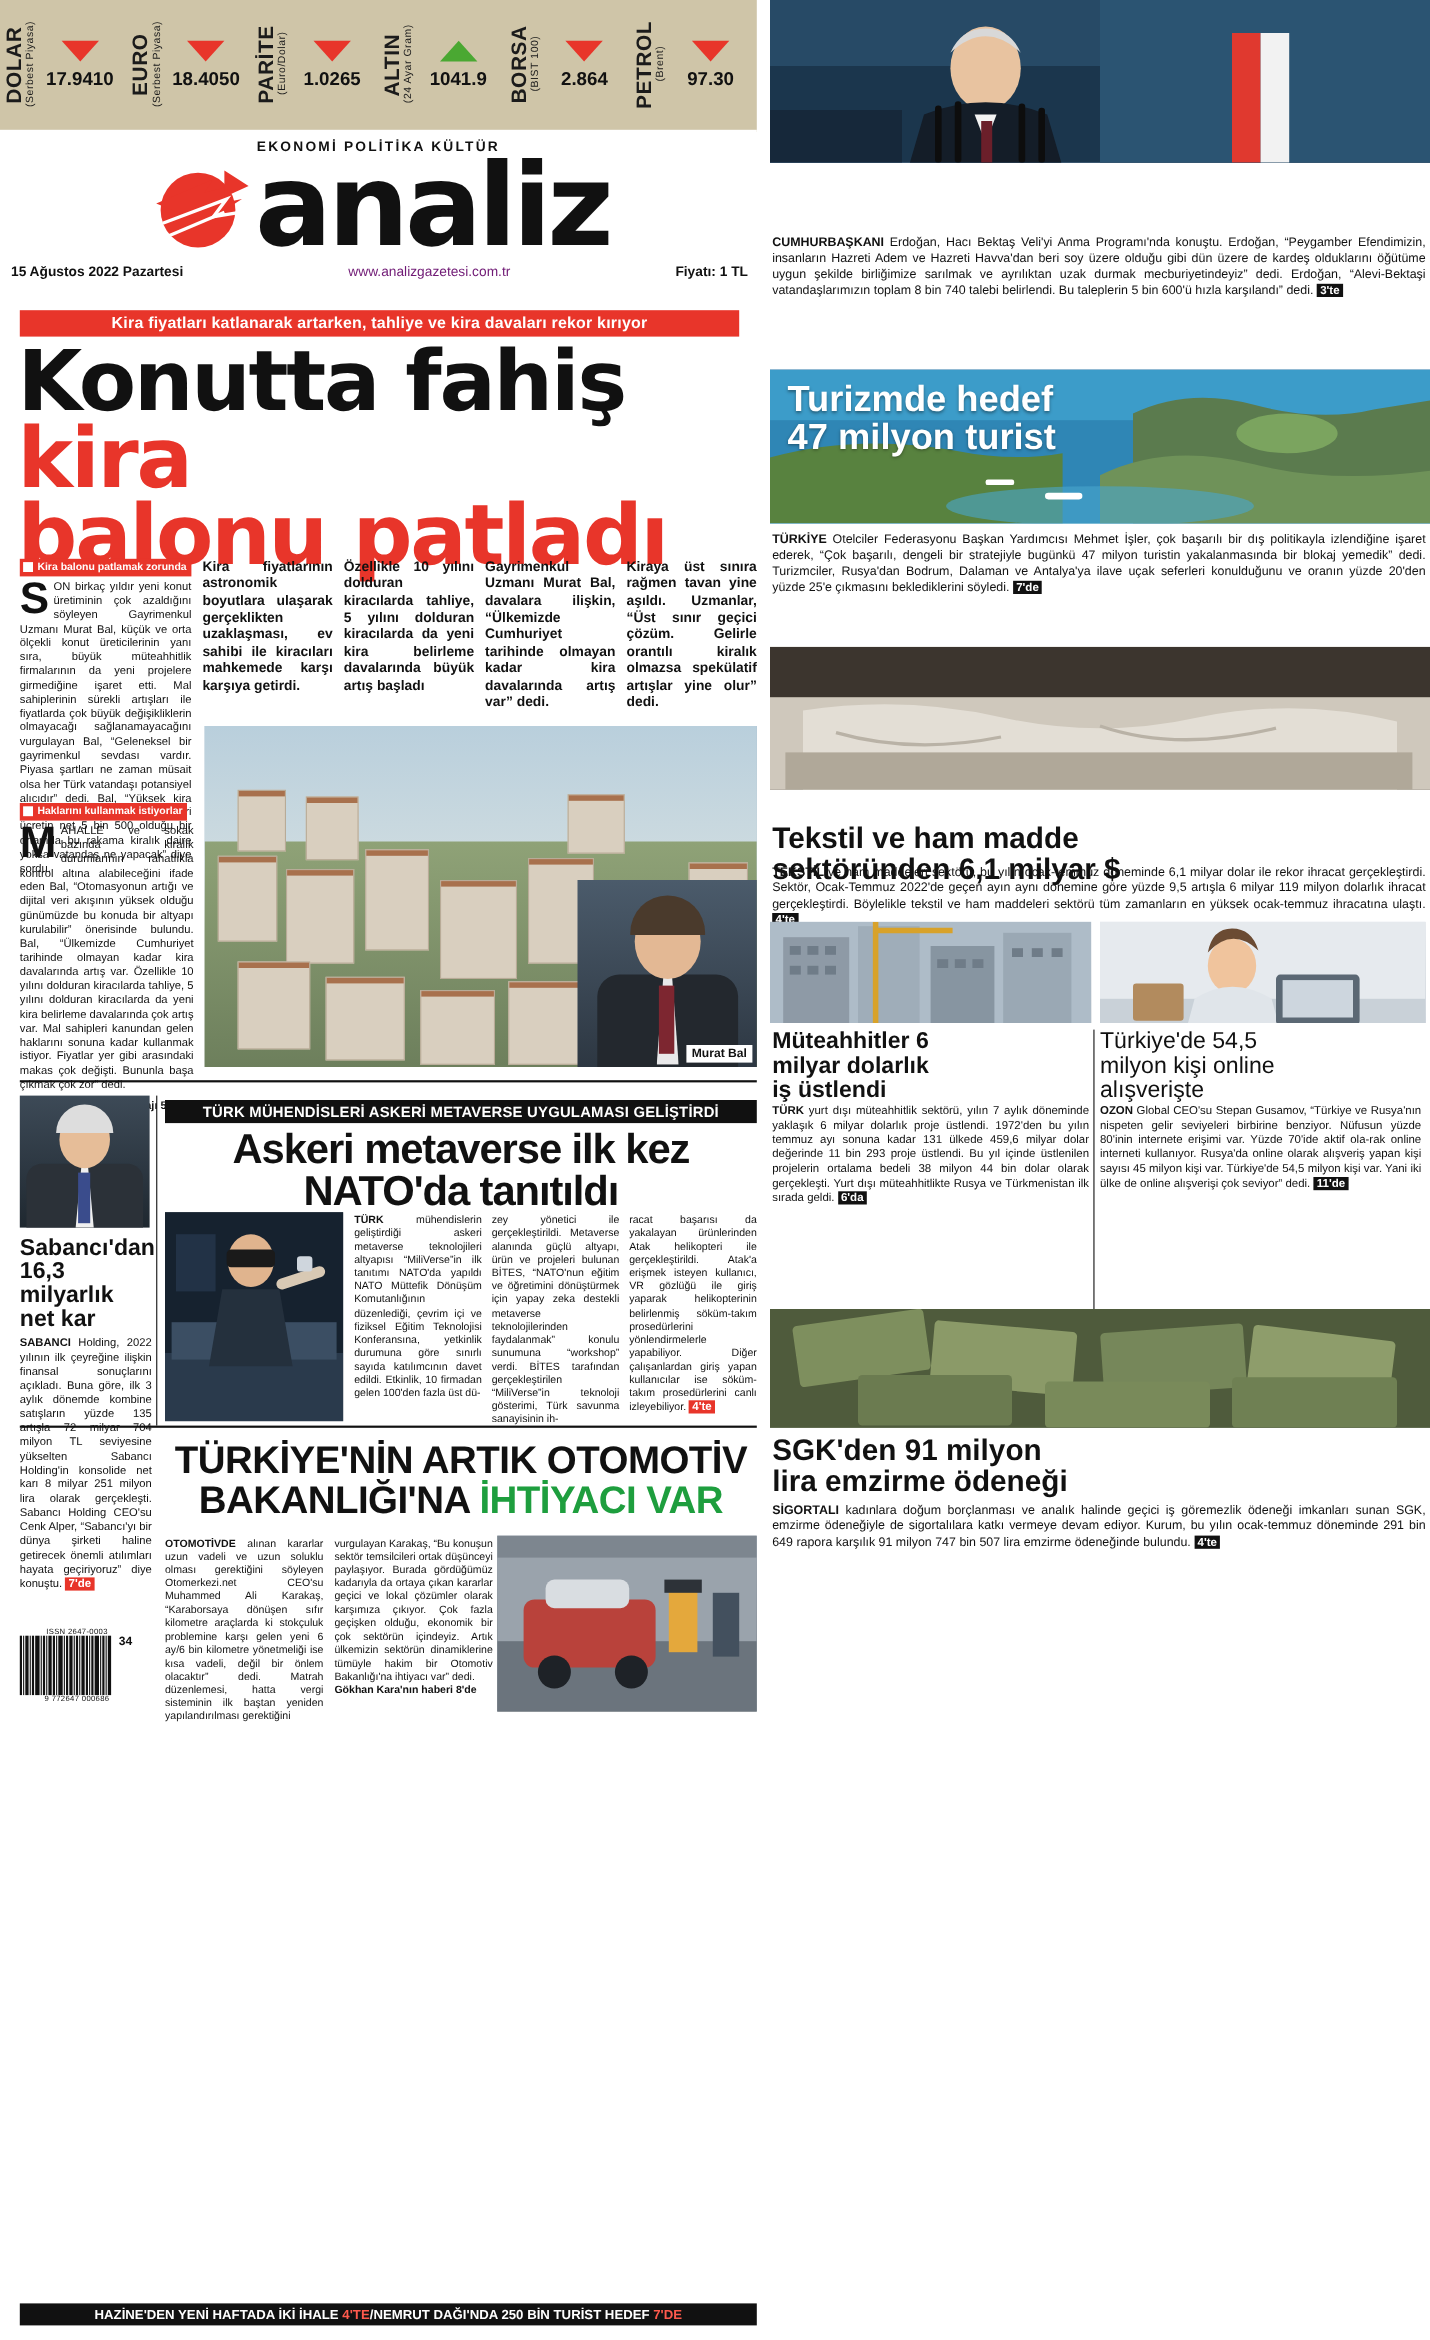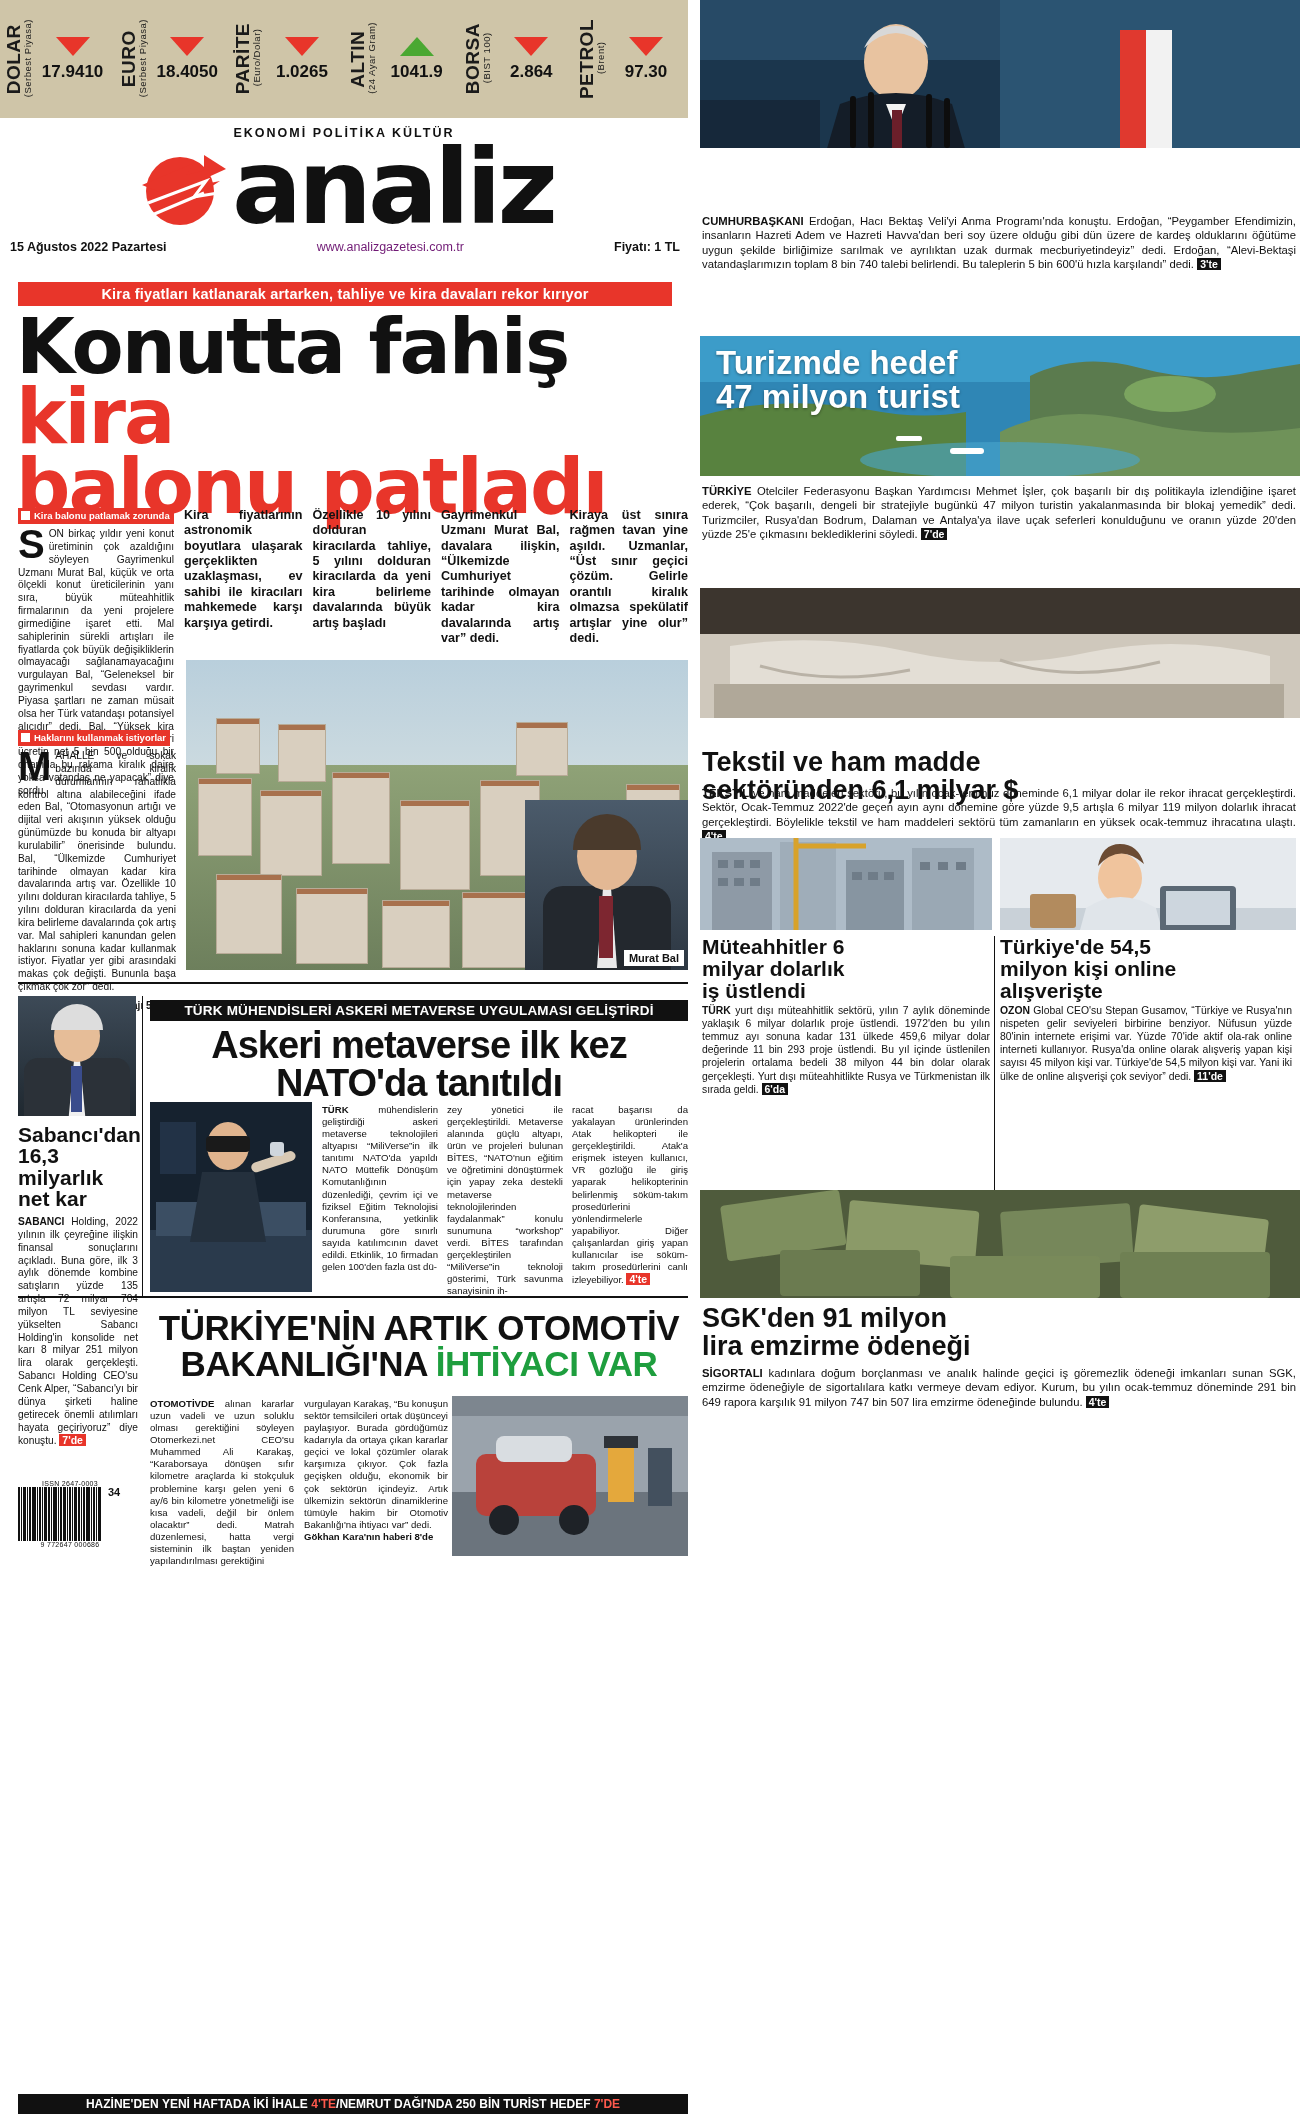--- a/index.html
+++ b/index.html
@@ -136,21 +136,21 @@
   .tour-head{position:absolute;left:716px;top:346px;width:420px;font-size:33px;font-weight:bold;color:#fff;line-height:1.04;text-shadow:0 1px 3px rgba(0,0,0,.4);}
   .r-body2{position:absolute;left:702px;top:484px;width:594px;font-size:11.3px;line-height:1.28;text-align:justify;}
 
   .r-photo3{position:absolute;left:700px;top:588px;width:600px;height:130px;background:linear-gradient(#c9c2b6,#8e887e);overflow:hidden;}
   .r-title3{position:absolute;left:702px;top:748px;width:594px;font-size:27px;font-weight:bold;line-height:1.04;}
   .r-body3{position:absolute;left:702px;top:786px;width:594px;font-size:11.3px;line-height:1.28;text-align:justify;}
 
   .r-photo4{position:absolute;left:700px;top:838px;width:292px;height:92px;background:linear-gradient(#b9c6d2,#7e8b97);overflow:hidden;}
   .r-photo5{position:absolute;left:1000px;top:838px;width:296px;height:92px;background:linear-gradient(#d9dee4,#aab4bf);overflow:hidden;}
   .r-title4{position:absolute;left:702px;top:936px;width:288px;font-size:21px;font-weight:bold;line-height:1.04;}
-  .r-title5{position:absolute;left:1000px;top:936px;width:292px;font-size:21px;font-weight:bold;line-height:1.04;}
+  .r-title5{position:absolute;left:1000px;top:936px;width:292px;font-size:21px;font-weight:normal;line-height:1.04;}
   .r-body4{position:absolute;left:702px;top:1004px;width:288px;font-size:10.4px;line-height:1.26;text-align:justify;}
   .r-body5{position:absolute;left:1000px;top:1004px;width:292px;font-size:10.4px;line-height:1.26;text-align:justify;}
 
   .r-photo6{position:absolute;left:700px;top:1190px;width:600px;height:108px;background:linear-gradient(#6f7b55,#4d5a3a);overflow:hidden;}
   .r-title6{position:absolute;left:702px;top:1304px;width:594px;font-size:27px;font-weight:bold;line-height:1.04;}
   .r-body6{position:absolute;left:702px;top:1366px;width:594px;font-size:11.3px;line-height:1.28;text-align:justify;}
 
   .ad{position:absolute;left:700px;top:1430px;width:600px;height:130px;background:linear-gradient(#e5f0f7,#cfe3ef);overflow:hidden;border:1px solid #d0d8de;}
   .ad-logo{position:absolute;left:14px;top:10px;font-size:28px;font-weight:bold;color:#e2231a;letter-spacing:-1px;}
   .ad-sub{position:absolute;left:16px;top:40px;font-size:8px;color:#333;letter-spacing:1px;}

